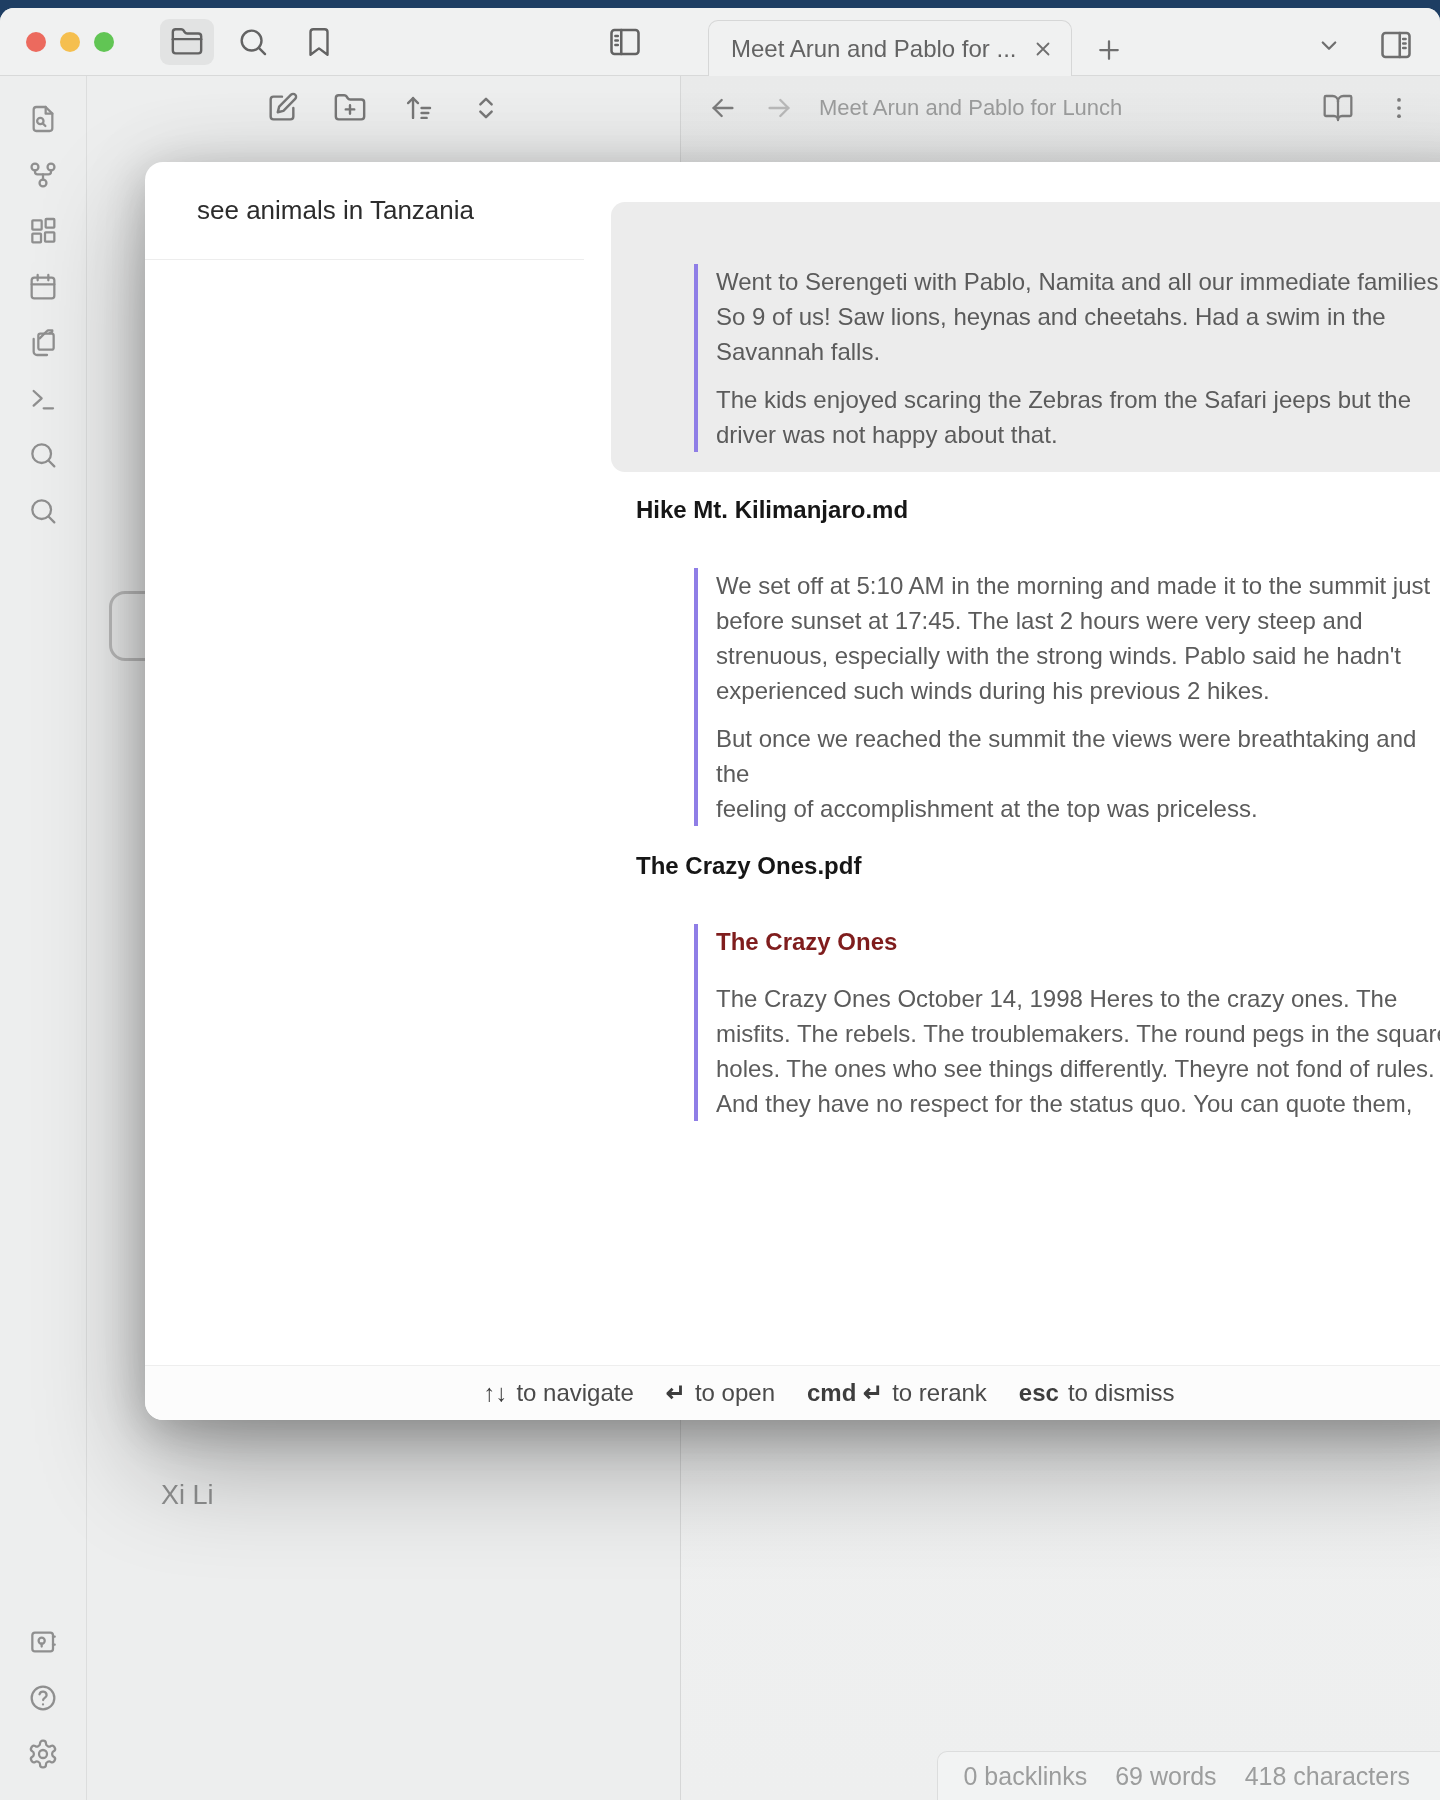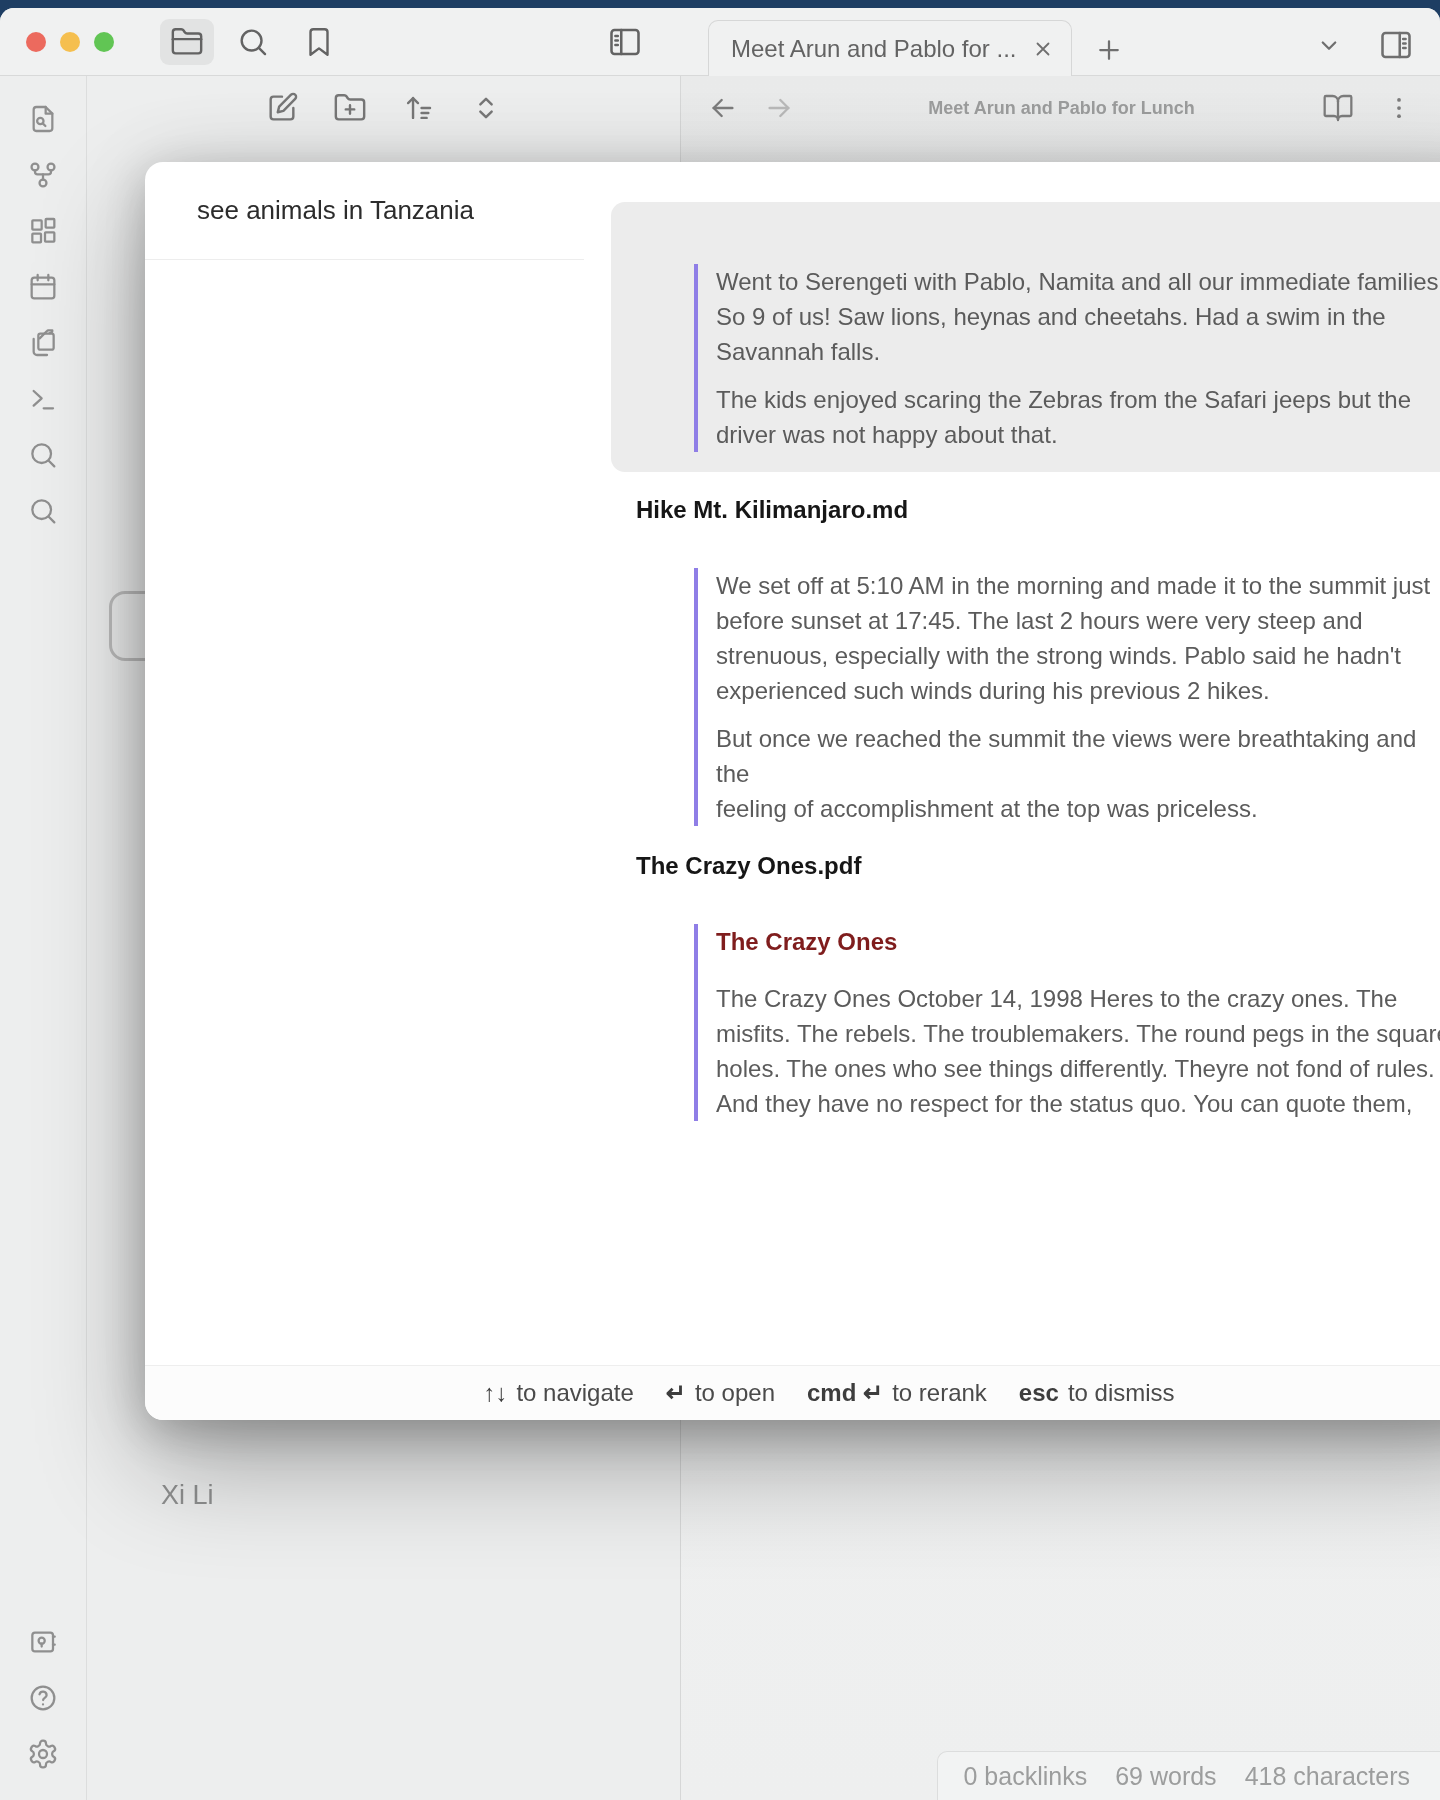--- a/index.html
+++ b/index.html
@@ -59,21 +59,21 @@
   .sel-outline{
     position:absolute;left:22px;top:515px;width:130px;height:64px;
     border:3px solid #bdbdbd;border-radius:16px;background:transparent;
   }
   .explorer-partial{position:absolute;left:74px;top:1404px;font-size:27px;color:#8f9090;}
   .divider-v{width:1px;background:#d6d7d7;}
   .editor{flex:1;position:relative;background:linear-gradient(180deg,#e9eaea 0%,#f0f1f1 55%,#eeefef 100%);}
   .view-header{height:64px;display:flex;align-items:center;padding:0 26px;color:#7c7c7c;}
   .nav-arrow{display:flex;align-items:center;margin-right:24px;}
   .nav-arrow.fwd{color:#b9b9b9;}
-  .vh-title{flex:1;text-align:center;font-size:18px;color:#9c9d9d;white-space:nowrap;overflow:hidden;font-weight:bold;}
+  .vh-title{flex:1;font-size:22px;color:#9c9d9d;white-space:nowrap;overflow:hidden;}
   .vh-icons{display:flex;align-items:center;gap:30px;color:#7c7c7c;margin-left:18px;}
   
   .frags{position:absolute;inset:0;pointer-events:none;}
   .h1-frag{
     position:absolute;top:127px;right:88px;
     font-size:54px;font-weight:700;color:#515151;white-space:nowrap;
   }
   .frag{position:absolute;left:617px;font-size:29px;color:#4f4f4f;white-space:nowrap;}
   .frag.hl{background:#f6f6f6;border-radius:4px;padding:2px 8px;left:611px;color:#666;}
   .f0{top:578px;} .f1{top:718px;font-style:italic;} .f2{top:763px;} .f3{top:909px;}

